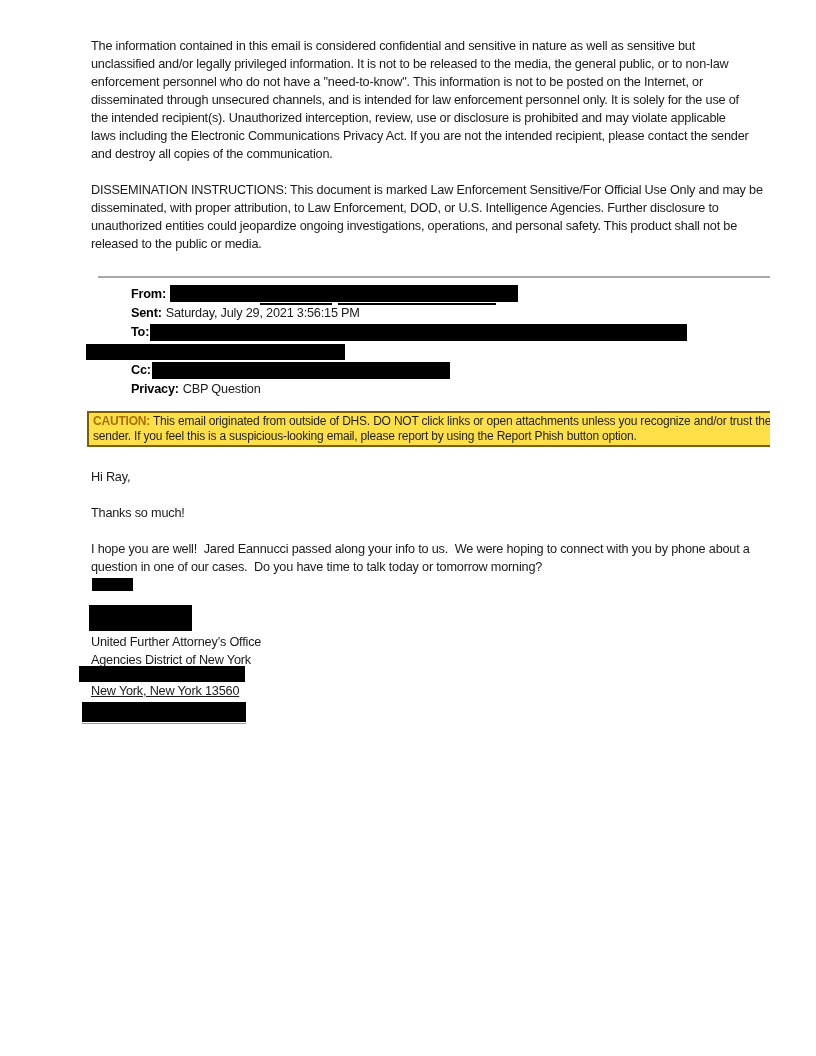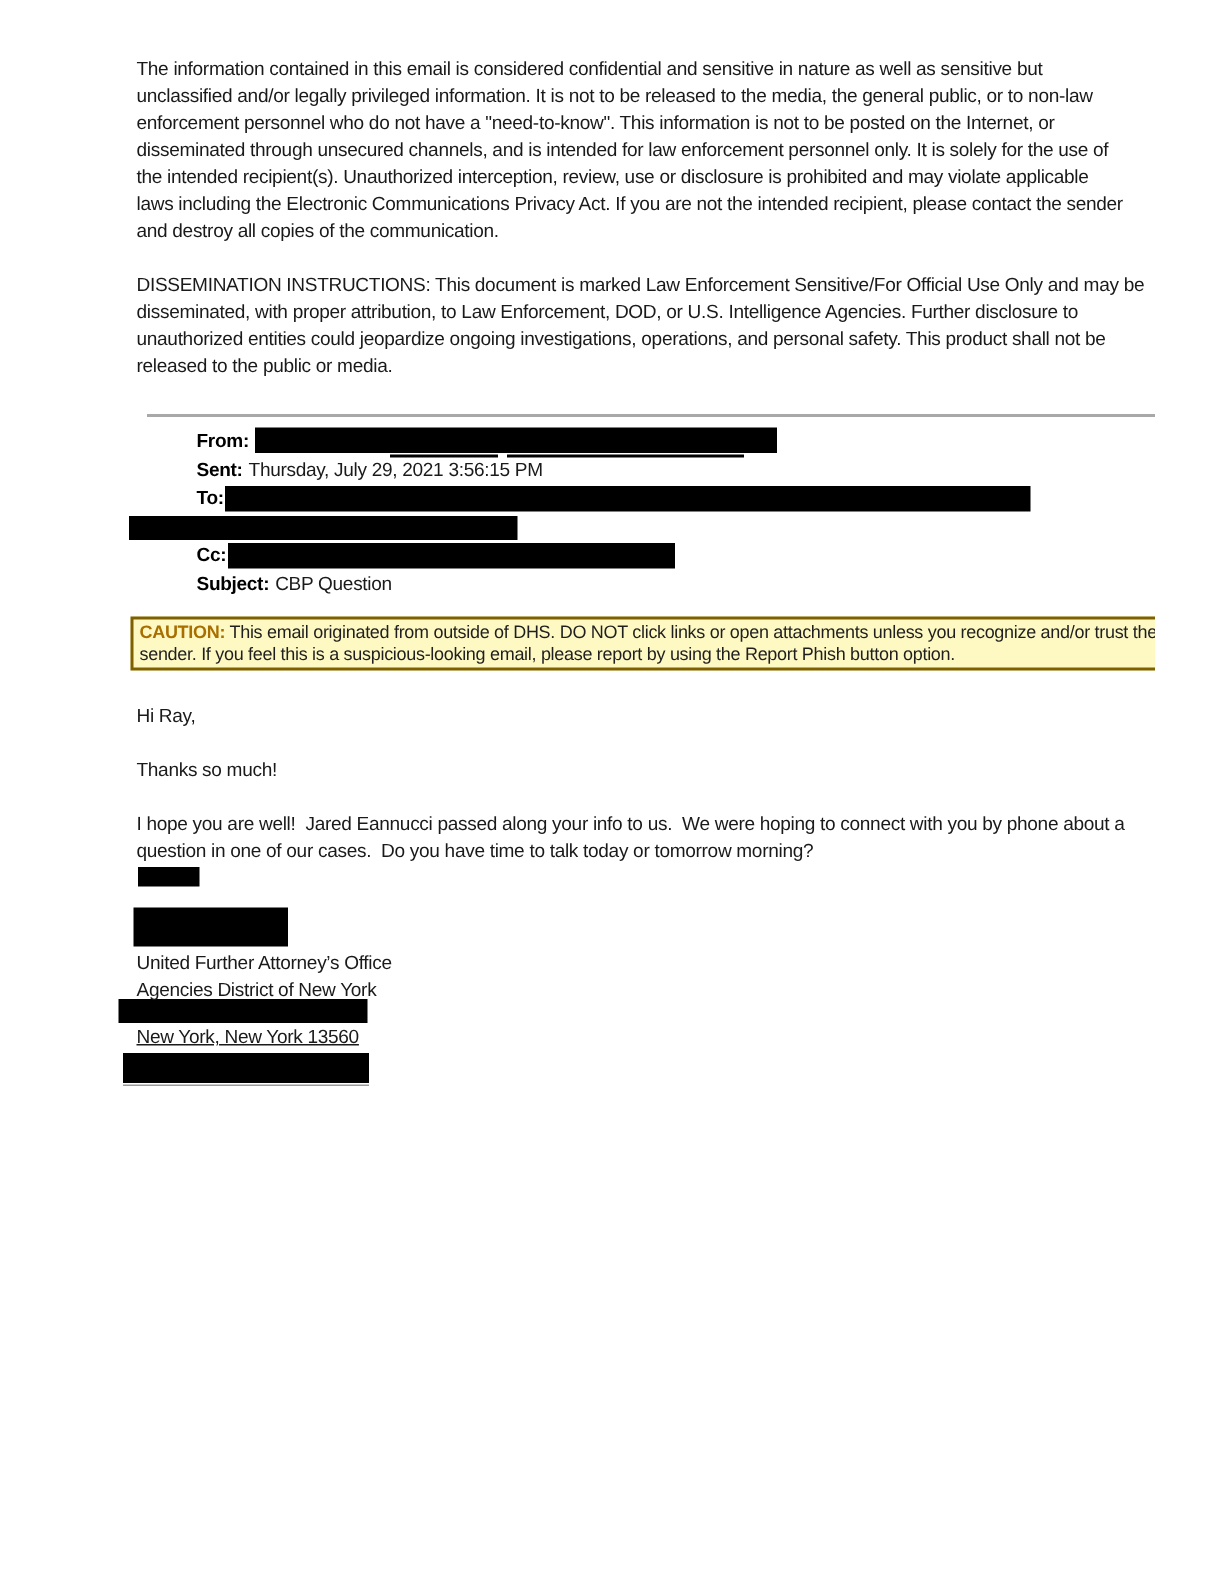--- a/index.html
+++ b/index.html
@@ -98,37 +98,37 @@
 unauthorized entities could jeopardize ongoing investigations, operations, and personal safety. This product shall not be
 released to the public or media.</p>
 
   <div class="rule"></div>
 
   <div class="hdr">
     <div class="hrow">
       <span class="lbl">From:</span><span class="bar bar-from"></span>
     </div>
     <div class="hrow">
-      <span class="lbl">Sent:</span><span class="val">Thursday, July 29, 2021 3:56:15 PM</span>
+      <span class="lbl">Sent:</span><span class="val">Saturday, July 29, 2021 3:56:15 PM</span>
     </div>
     <div class="hrow">
       <span class="lbl" style="margin-right:1px;">To:</span><span class="bar bar-to"></span>
     </div>
     <div class="hrow">
       <span class="bar bar-to2"></span>
     </div>
     <div class="hrow">
       <span class="lbl" style="margin-right:1px;">Cc:</span><span class="bar bar-cc"></span>
     </div>
     <div class="hrow">
-      <span class="lbl">Subject:</span><span class="val">CBP Question</span>
+      <span class="lbl">Privacy:</span><span class="val">CBP Question</span>
     </div>
   </div>
 
-  <div class="banner" style="background: #fef9c3; border-color: rgb(127, 96, 0);">
+  <div class="banner" style="background: #fde047; border-color: rgb(127, 96, 0);">
     <span class="caution" style="color: rgb(168, 110, 0);">CAUTION:</span><span> This email originated from outside of DHS. DO NOT click links or open attachments unless you recognize and/or trust the sender. If you feel this is a suspicious-looking email, please report by using the Report Phish button option.</span>
   </div>
 
   <p class="para gap21">Hi Ray,</p>
 
   <p class="para gap18">Thanks so much!</p>
 
   <p class="para gap18">I hope you are well!  Jared Eannucci passed along your info to us.  We were hoping to connect with you by phone about a
 question in one of our cases.  Do you have time to talk today or tomorrow morning?</p>
 

